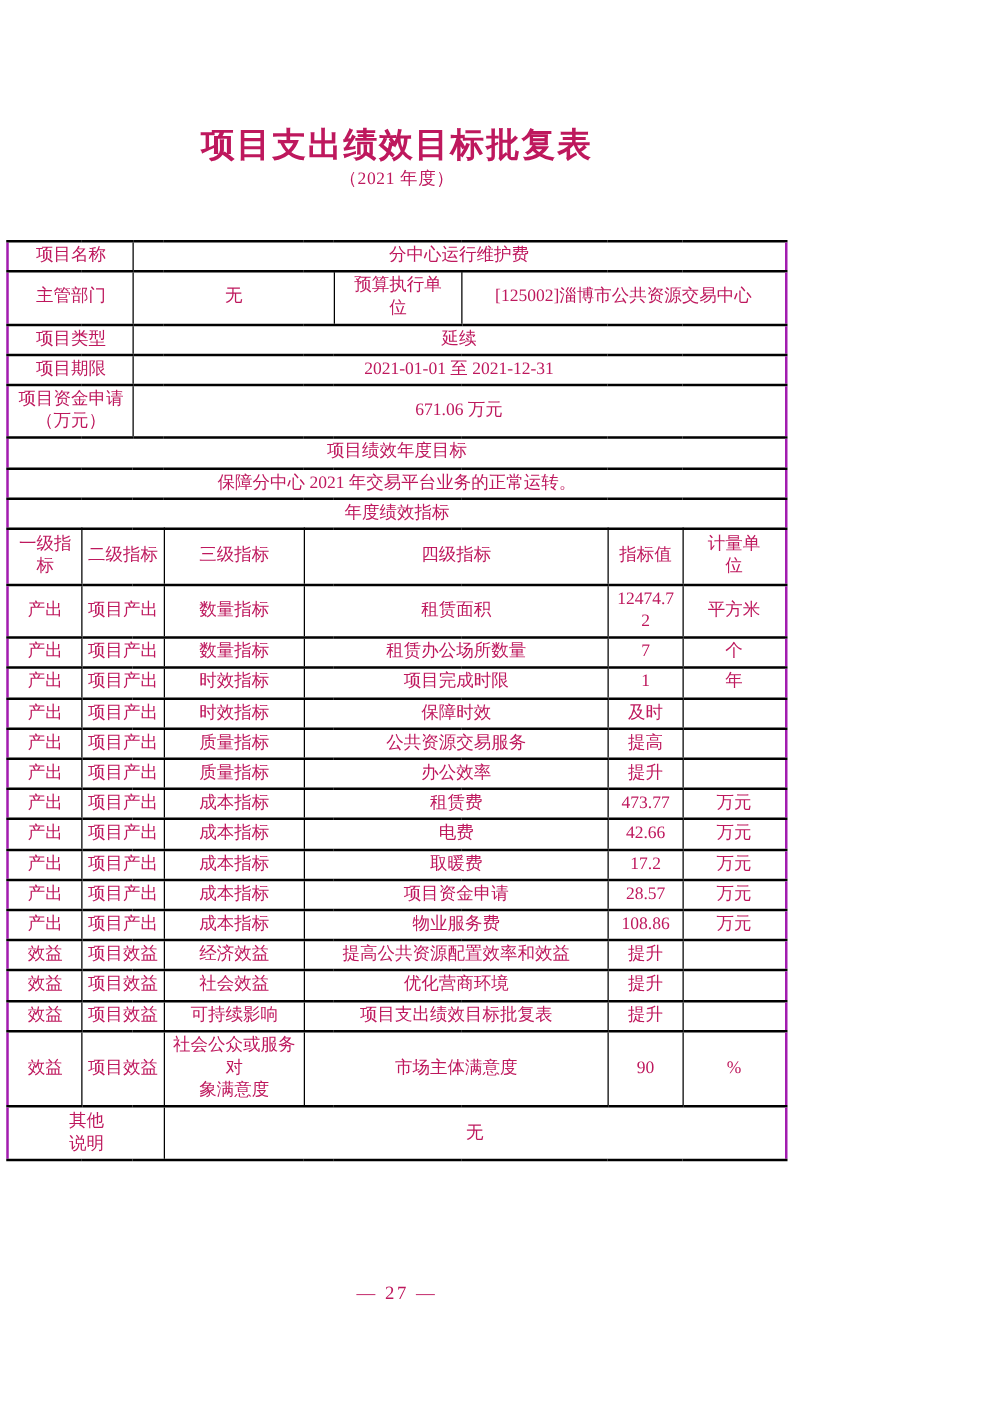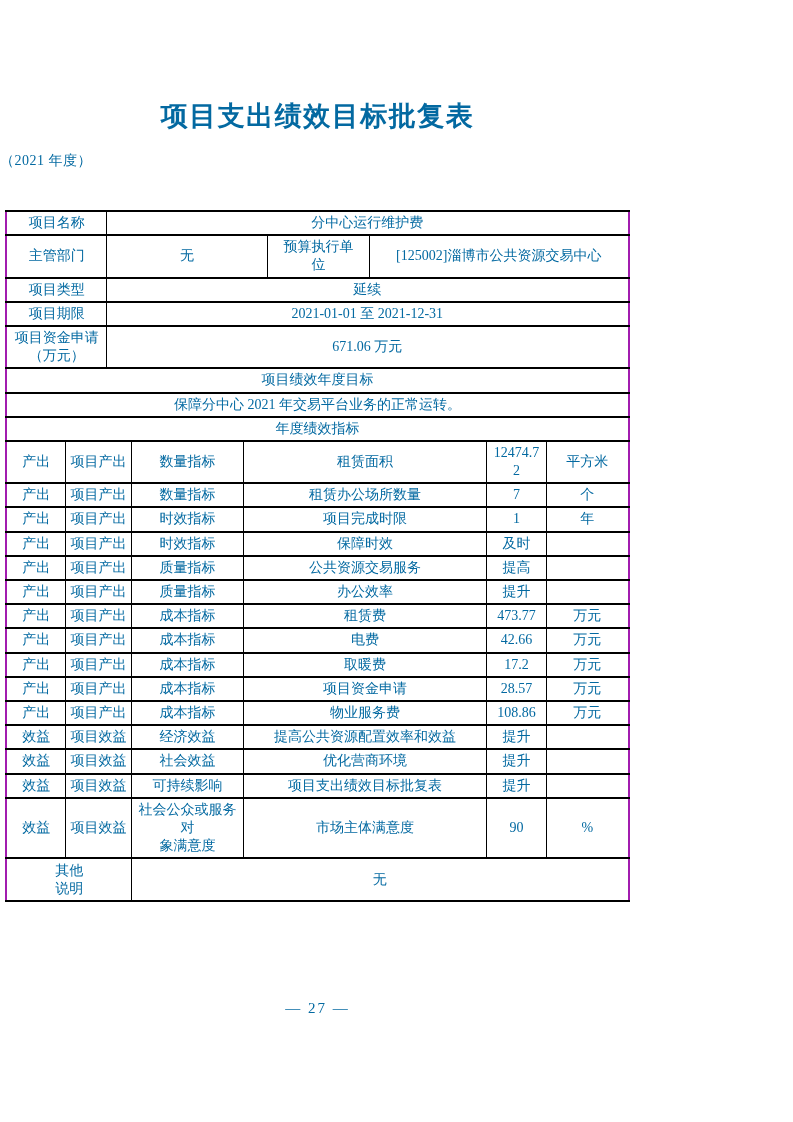--- a/index.html
+++ b/index.html
@@ -1,26 +1,26 @@
 <!DOCTYPE html>
 <html><head>
 <meta charset="utf-8">
 <style>
   html,body{margin:0;padding:0;background:#ffffff;}
   .page{
     width:635px;height:1122px;background:#ffffff;position:relative;
-    font-family:"Liberation Serif","DejaVu Serif",serif;color:#0369a1;
+    font-family:"Liberation Serif","DejaVu Serif",serif;color:#be185d;
     box-sizing:border-box;padding-top:101px;overflow:hidden;
   }
   .doc-title{
     text-align:center;font-size:27px;font-weight:bold;letter-spacing:1.5px;
     line-height:1.15;
   }
   .doc-subtitle{
-    text-align:left;font-size:14px;margin-top:20px;letter-spacing:0.5px;
+    text-align:center;font-size:14px;margin-top:2px;letter-spacing:0.5px;
   }
   table.main{
     border-collapse:collapse;table-layout:fixed;width:622px;
     margin:40px auto 0 auto;border:2px solid #a21caf;
   }
   table.main td{
     border:1px solid #000;border-top-width:2px;border-bottom-width:2px;
     text-align:center;vertical-align:middle;
     font-size:14px;line-height:1.3;padding:2px 4px;
     white-space:pre-line;word-break:break-all;overflow:hidden;
@@ -85,20 +85,29 @@
       </tr>
       <tr class="h22">
         <td colspan="9" class="section-head">项目绩效年度目标</td>
       </tr>
       <tr class="h24">
         <td colspan="9">保障分中心 2021 年交易平台业务的正常运转。</td>
       </tr>
       <tr class="h22">
         <td colspan="9" class="section-head">年度绩效指标</td>
       </tr>
+      <tr class="h45">
+        <td>一级指标</td>
+        <td colspan="2">二级指标</td>
+        <td>三级指标</td>
+        <td colspan="3">四级指标</td>
+        <td>指标值</td>
+        <td>计量单
+位</td>
+      </tr>
     </tbody>
 
     <tbody id="indicator-rows">
         <tr class="h23">
           <td>产出</td>
           <td colspan="2">项目产出</td>
           <td>数量指标</td>
           <td colspan="3">租赁面积</td>
           <td>12474.72</td>
           <td>平方米</td>

